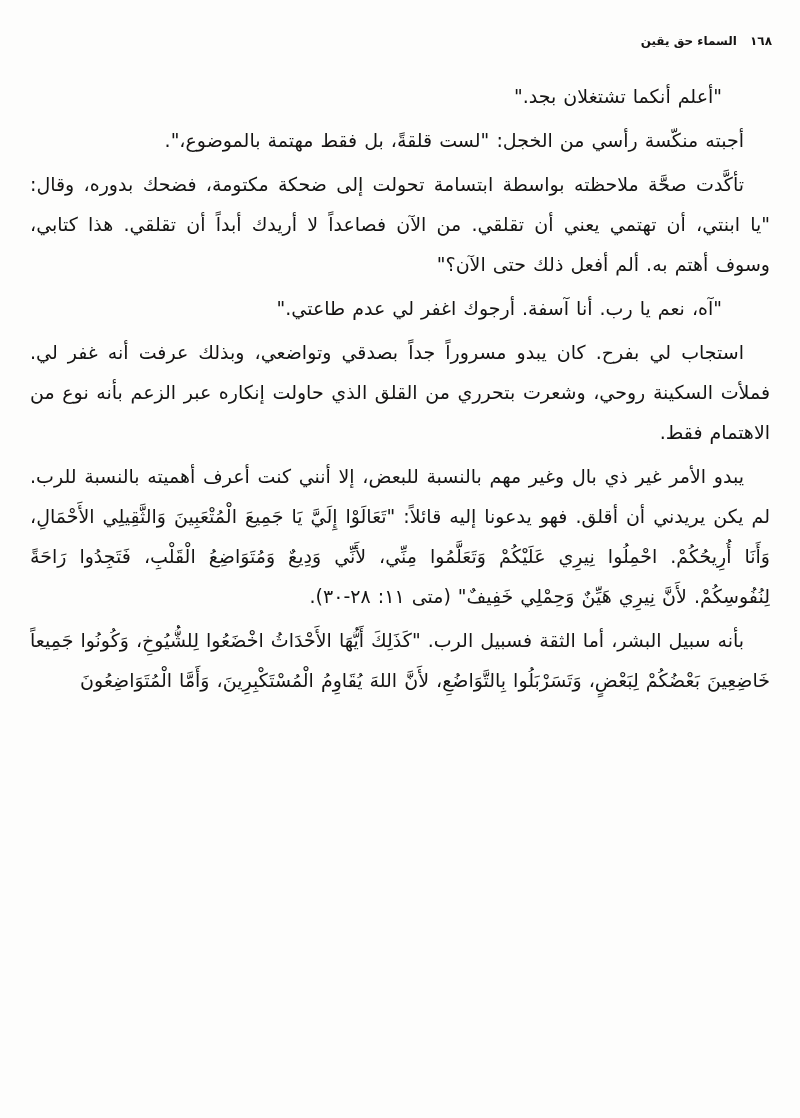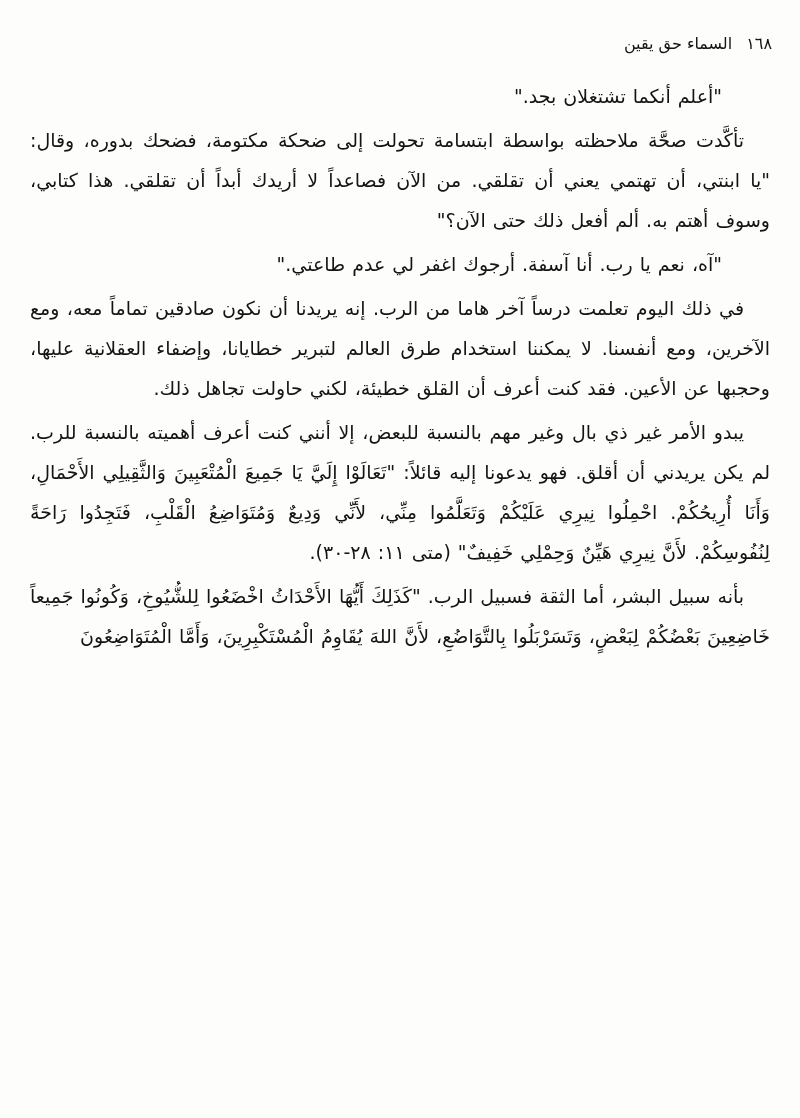--- a/index.html
+++ b/index.html
@@ -15,22 +15,22 @@
     color: #151413;
     direction: rtl;
     font-family: "DejaVu Sans", sans-serif;
     overflow: hidden;
     box-sizing: border-box;
   }
   .header {
     position: absolute;
     top: 34px;
     right: 28px;
-    font-size: 16px;
-    font-weight: normal;
+    font-size: 12px;
+    font-weight: bold;
     letter-spacing: 0.5px;
     white-space: nowrap;
   }
   .header .page-num {
     margin-left: 9px;
   }
   .content {
     position: absolute;
     top: 76px;
     right: 30px;
@@ -54,20 +54,21 @@
 
 <div class="page">
 
   <div class="header">
     <span class="page-num">١٦٨</span>
     <span class="book-title">السماء حق يقين</span>
   </div>
 
   <div class="content">
       <p class="para quote">"أعلم أنكما تشتغلان بجد."</p>
+      <p class="para">أجبته منكّسة رأسي من الخجل: "لست قلقةً، بل فقط مهتمة بالموضوع،".</p>
       <p class="para">تأكَّدت صحَّة ملاحظته بواسطة ابتسامة تحولت إلى ضحكة مكتومة، فضحك بدوره، وقال: "يا ابنتي، أن تهتمي يعني أن تقلقي. من الآن فصاعداً لا أريدك أبداً أن تقلقي. هذا كتابي، وسوف أهتم به. ألم أفعل ذلك حتى الآن؟"</p>
       <p class="para quote">"آه، نعم يا رب. أنا آسفة. أرجوك اغفر لي عدم طاعتي."</p>
-      <p class="para">في ذلك اليوم تعلمت درساً آخر هاما من الرب. إنه يريدنا أن نكون صادقين تماماً معه، ومع الآخرين، ومع أنفسنا. لا يمكننا استخدام طرق العالم لتبرير خطايانا، وإضفاء العقلانية عليها، وحجبها عن الأعين. فقد كنت أعرف أن القلق خطيئة، لكني حاولت تجاهل ذلك.</p>
+      <p class="para">استجاب لي بفرح. كان يبدو مسروراً جداً بصدقي وتواضعي، وبذلك عرفت أنه غفر لي. فملأت السكينة روحي، وشعرت بتحرري من القلق الذي حاولت إنكاره عبر الزعم بأنه نوع من الاهتمام فقط.</p>
       <p class="para">يبدو الأمر غير ذي بال وغير مهم بالنسبة للبعض، إلا أنني كنت أعرف أهميته بالنسبة للرب. لم يكن يريدني أن أقلق. فهو يدعونا إليه قائلاً: "تَعَالَوْا إِلَيَّ يَا جَمِيعَ الْمُتْعَبِينَ وَالثَّقِيلِي الأَحْمَالِ، وَأَنَا أُرِيحُكُمْ. احْمِلُوا نِيرِي عَلَيْكُمْ وَتَعَلَّمُوا مِنِّي، لأَنِّي وَدِيعٌ وَمُتَوَاضِعُ الْقَلْبِ، فَتَجِدُوا رَاحَةً لِنُفُوسِكُمْ. لأَنَّ نِيرِي هَيِّنٌ وَحِمْلِي خَفِيفٌ" (متى ١١: ٢٨-٣٠).</p>
       <p class="para">بأنه سبيل البشر، أما الثقة فسبيل الرب. "كَذَلِكَ أَيُّهَا الأَحْدَاثُ اخْضَعُوا لِلشُّيُوخِ، وَكُونُوا جَمِيعاً خَاضِعِينَ بَعْضُكُمْ لِبَعْضٍ، وَتَسَرْبَلُوا بِالتَّوَاضُعِ، لأَنَّ اللهَ يُقَاوِمُ الْمُسْتَكْبِرِينَ، وَأَمَّا الْمُتَوَاضِعُونَ</p>
     </div>
 
 </div>
 
 </body></html>

